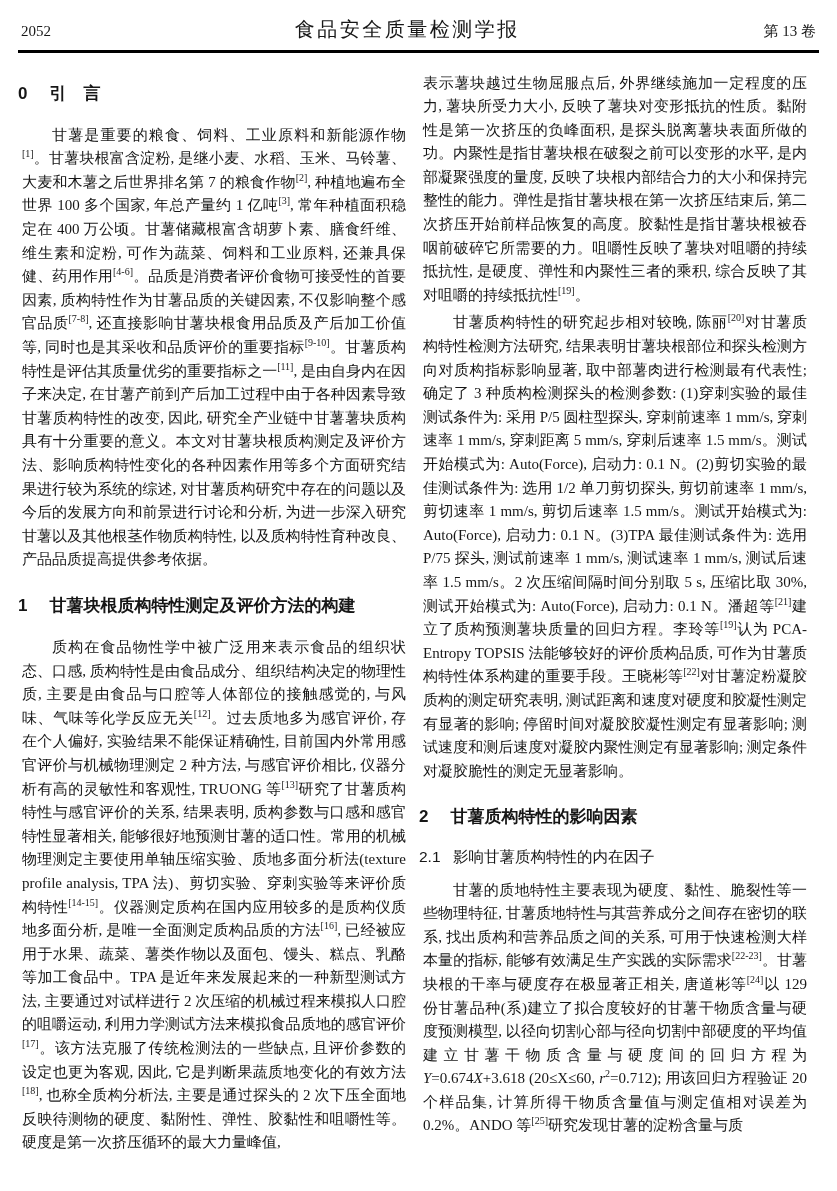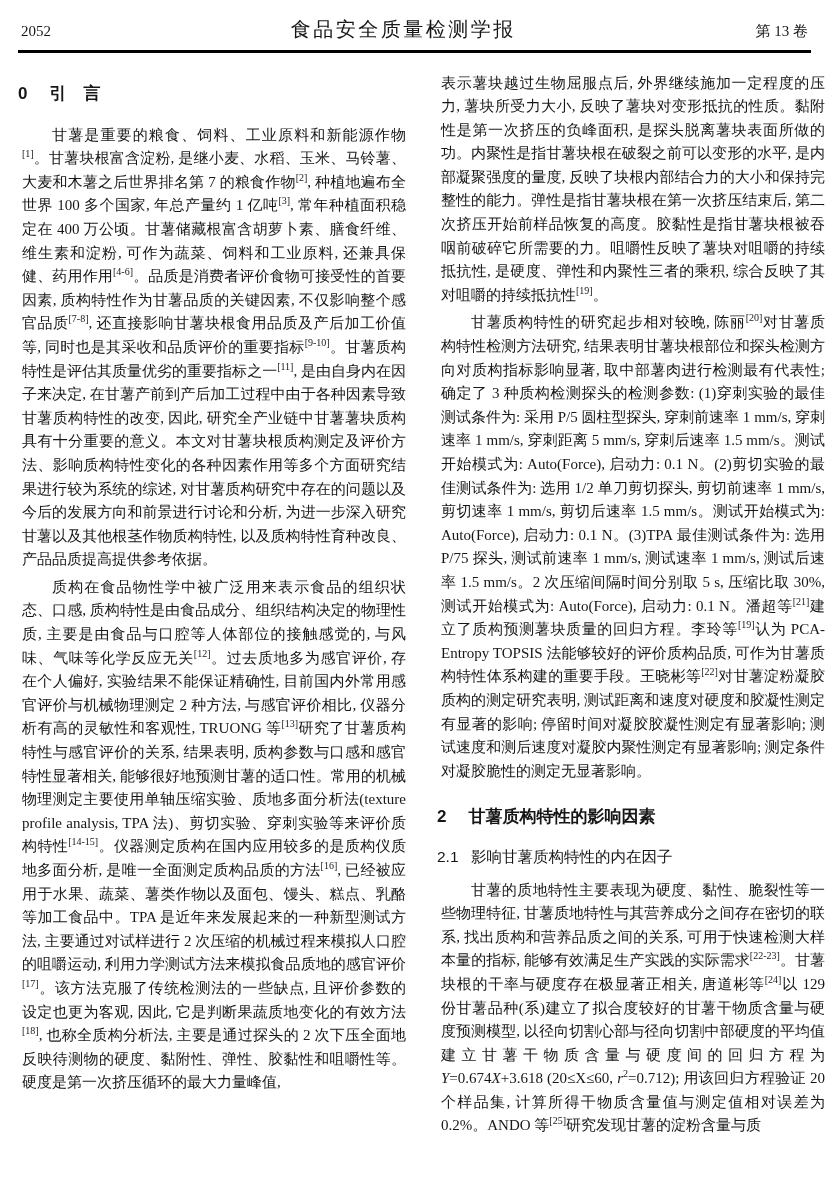--- a/index.html
+++ b/index.html
@@ -4,32 +4,32 @@
 <style>
   html, body { margin: 0; padding: 0; }
   body {
     width: 837px; height: 1191px;
     background: #ffffff; color: #161616;
     font-family: "Liberation Serif", "DejaVu Serif", serif;
   }
   .page {
     box-sizing: border-box;
     width: 837px; height: 1191px;
-    padding: 14px 26px 8px 18px;
+    padding: 14px 18px 8px 18px;
     overflow: hidden;
     background: #ffffff;
   }
   .running-head {
     display: flex; justify-content: space-between; align-items: baseline;
     font-size: 15px; padding: 2px 3px 0 3px;
   }
   .running-head .journal { letter-spacing: 2.5px; font-size: 20px; }
   .head-rule { height: 2.5px; background: #000; margin-top: 7px; }
   .columns {
-    display: flex; gap: 27px; margin-top: 15px;
+    display: flex; gap: 9px; margin-top: 15px;
   }
   .col {
     flex: 0 0 392px; width: 392px;
     font-size: 15px; line-height: 23.6px;
     text-align: justify;
   }
   .para { margin: 4px; text-indent: 2em; }
   .para.no-indent { text-indent: 0; }
   sup { font-size: 10px; line-height: 0; vertical-align: super; }
   i { font-style: italic; }
@@ -63,20 +63,23 @@
   <main class="columns">
 
     <section class="col">
 
       <h2 class="h-sec first">
         <span class="num">0</span><span>引　言</span>
       </h2>
 
       <p class="para">甘薯是重要的粮食、饲料、工业原料和新能源作物<sup>[1]</sup>。甘薯块根富含淀粉, 是继小麦、水稻、玉米、马铃薯、大麦和木薯之后世界排名第 7 的粮食作物<sup>[2]</sup>, 种植地遍布全世界 100 多个国家, 年总产量约 1 亿吨<sup>[3]</sup>, 常年种植面积稳定在 400 万公顷。甘薯储藏根富含胡萝卜素、膳食纤维、维生素和淀粉, 可作为蔬菜、饲料和工业原料, 还兼具保健、药用作用<sup>[4-6]</sup>。品质是消费者评价食物可接受性的首要因素, 质构特性作为甘薯品质的关键因素, 不仅影响整个感官品质<sup>[7-8]</sup>, 还直接影响甘薯块根食用品质及产后加工价值等, 同时也是其采收和品质评价的重要指标<sup>[9-10]</sup>。甘薯质构特性是评估其质量优劣的重要指标之一<sup>[11]</sup>, 是由自身内在因子来决定, 在甘薯产前到产后加工过程中由于各种因素导致甘薯质构特性的改变, 因此, 研究全产业链中甘薯薯块质构具有十分重要的意义。本文对甘薯块根质构测定及评价方法、影响质构特性变化的各种因素作用等多个方面研究结果进行较为系统的综述, 对甘薯质构研究中存在的问题以及今后的发展方向和前景进行讨论和分析, 为进一步深入研究甘薯以及其他根茎作物质构特性, 以及质构特性育种改良、产品品质提高提供参考依据。</p>
 
+      <h2 class="h-sec">
+        <span class="num">1</span><span>甘薯块根质构特性测定及评价方法的构建</span>
+      </h2>
 
       <p class="para">质构在食品物性学中被广泛用来表示食品的组织状态、口感, 质构特性是由食品成分、组织结构决定的物理性质, 主要是由食品与口腔等人体部位的接触感觉的, 与风味、气味等化学反应无关<sup>[12]</sup>。过去质地多为感官评价, 存在个人偏好, 实验结果不能保证精确性, 目前国内外常用感官评价与机械物理测定 2 种方法, 与感官评价相比, 仪器分析有高的灵敏性和客观性, TRUONG 等<sup>[13]</sup>研究了甘薯质构特性与感官评价的关系, 结果表明, 质构参数与口感和感官特性显著相关, 能够很好地预测甘薯的适口性。常用的机械物理测定主要使用单轴压缩实验、质地多面分析法(texture profile analysis, TPA 法)、剪切实验、穿刺实验等来评价质构特性<sup>[14-15]</sup>。仪器测定质构在国内应用较多的是质构仪质地多面分析, 是唯一全面测定质构品质的方法<sup>[16]</sup>, 已经被应用于水果、蔬菜、薯类作物以及面包、馒头、糕点、乳酪等加工食品中。TPA 是近年来发展起来的一种新型测试方法, 主要通过对试样进行 2 次压缩的机械过程来模拟人口腔的咀嚼运动, 利用力学测试方法来模拟食品质地的感官评价<sup>[17]</sup>。该方法克服了传统检测法的一些缺点, 且评价参数的设定也更为客观, 因此, 它是判断果蔬质地变化的有效方法<sup>[18]</sup>, 也称全质构分析法, 主要是通过探头的 2 次下压全面地反映待测物的硬度、黏附性、弹性、胶黏性和咀嚼性等。硬度是第一次挤压循环的最大力量峰值,</p>
 
     </section>
 
     <section class="col">
 
       <p class="para no-indent">表示薯块越过生物屈服点后, 外界继续施加一定程度的压力, 薯块所受力大小, 反映了薯块对变形抵抗的性质。黏附性是第一次挤压的负峰面积, 是探头脱离薯块表面所做的功。内聚性是指甘薯块根在破裂之前可以变形的水平, 是内部凝聚强度的量度, 反映了块根内部结合力的大小和保持完整性的能力。弹性是指甘薯块根在第一次挤压结束后, 第二次挤压开始前样品恢复的高度。胶黏性是指甘薯块根被吞咽前破碎它所需要的力。咀嚼性反映了薯块对咀嚼的持续抵抗性, 是硬度、弹性和内聚性三者的乘积, 综合反映了其对咀嚼的持续抵抗性<sup>[19]</sup>。</p>
 
       <p class="para">甘薯质构特性的研究起步相对较晚, 陈丽<sup>[20]</sup>对甘薯质构特性检测方法研究, 结果表明甘薯块根部位和探头检测方向对质构指标影响显著, 取中部薯肉进行检测最有代表性; 确定了 3 种质构检测探头的检测参数: (1)穿刺实验的最佳测试条件为: 采用 P/5 圆柱型探头, 穿刺前速率 1 mm/s, 穿刺速率 1 mm/s, 穿刺距离 5 mm/s, 穿刺后速率 1.5 mm/s。测试开始模式为: Auto(Force), 启动力: 0.1 N。(2)剪切实验的最佳测试条件为: 选用 1/2 单刀剪切探头, 剪切前速率 1 mm/s, 剪切速率 1 mm/s, 剪切后速率 1.5 mm/s。测试开始模式为: Auto(Force), 启动力: 0.1 N。(3)TPA 最佳测试条件为: 选用 P/75 探头, 测试前速率 1 mm/s, 测试速率 1 mm/s, 测试后速率 1.5 mm/s。2 次压缩间隔时间分别取 5 s, 压缩比取 30%, 测试开始模式为: Auto(Force), 启动力: 0.1 N。潘超等<sup>[21]</sup>建立了质构预测薯块质量的回归方程。李玲等<sup>[19]</sup>认为 PCA-Entropy TOPSIS 法能够较好的评价质构品质, 可作为甘薯质构特性体系构建的重要手段。王晓彬等<sup>[22]</sup>对甘薯淀粉凝胶质构的测定研究表明, 测试距离和速度对硬度和胶凝性测定有显著的影响; 停留时间对凝胶胶凝性测定有显著影响; 测试速度和测后速度对凝胶内聚性测定有显著影响; 测定条件对凝胶脆性的测定无显著影响。</p>

